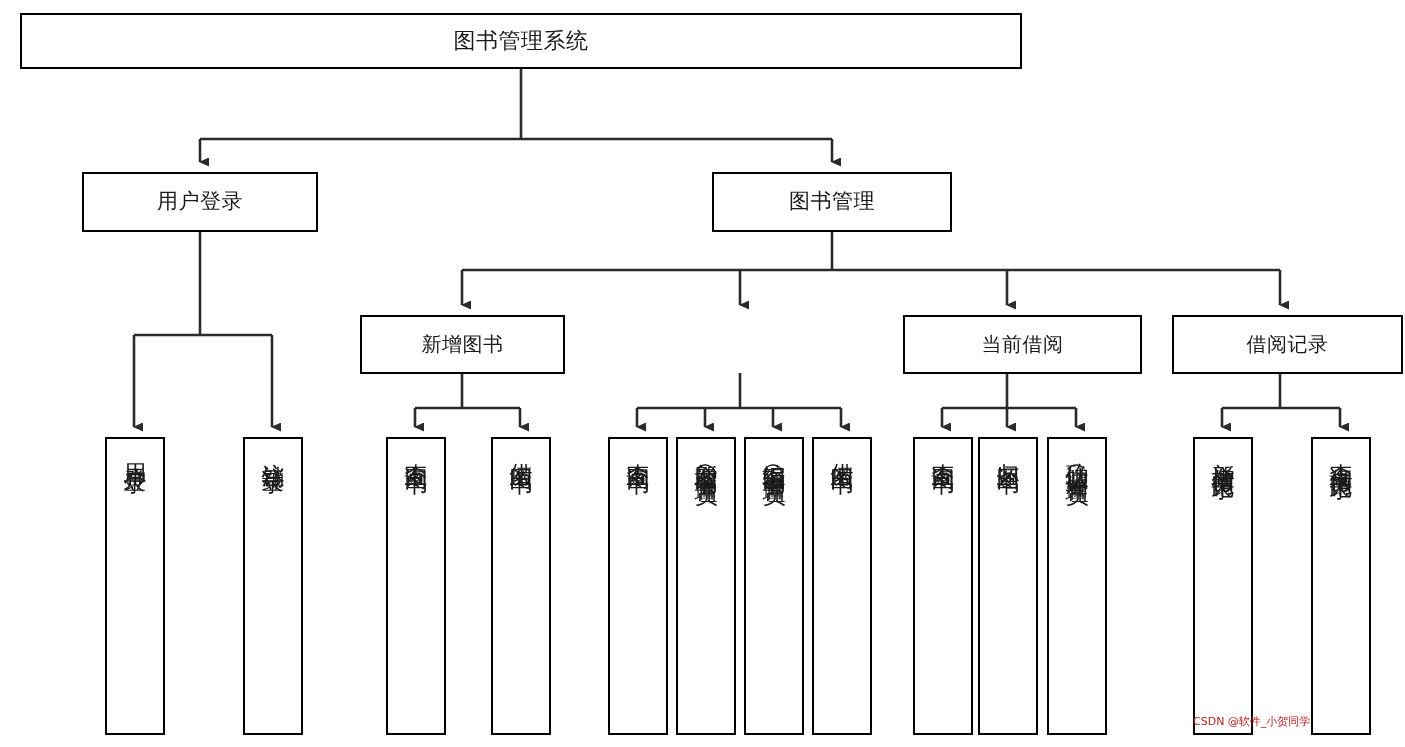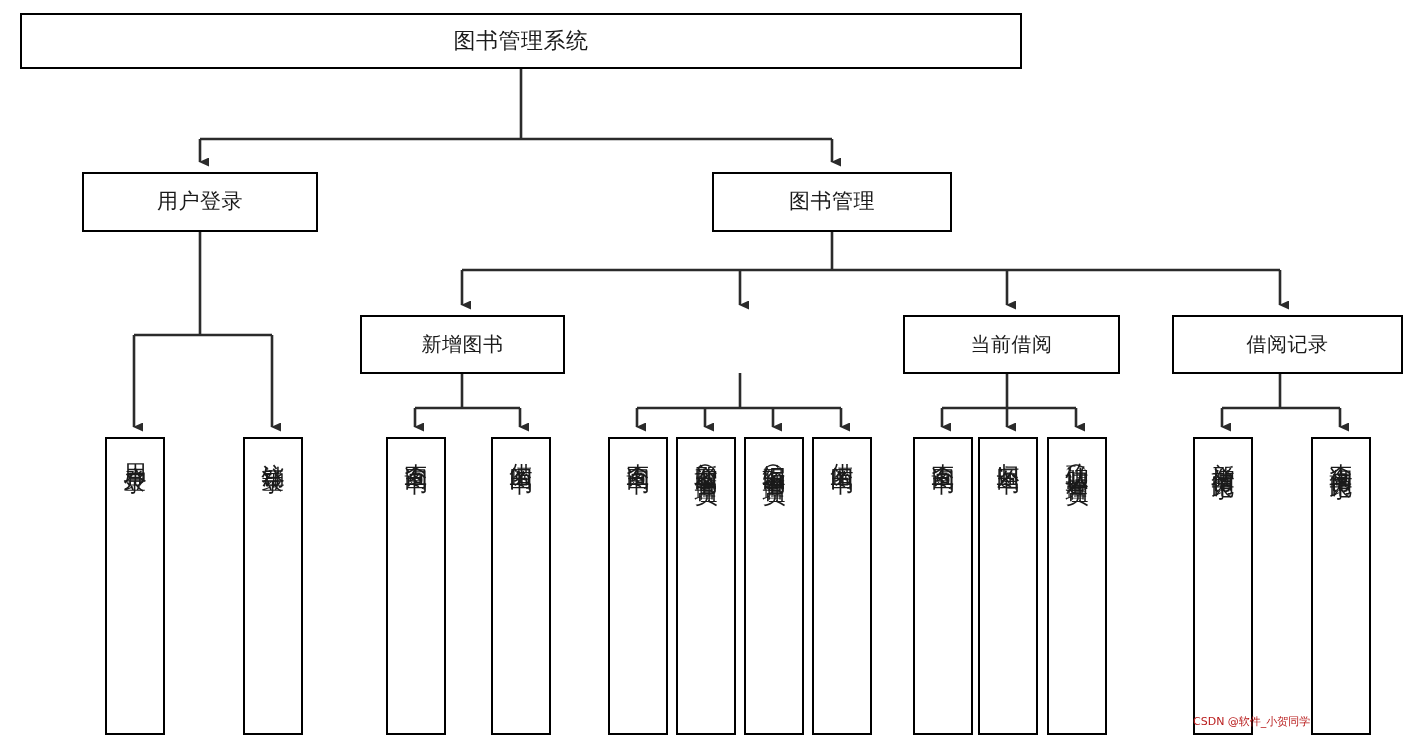--- a/index.html
+++ b/index.html
@@ -154,21 +154,21 @@
   <div class="node level1" style="left:82px; top:172px; width:236px;">
     <span class="node-label">用户登录</span>
   </div>
   <div class="node level1" style="left:712px; top:172px; width:240px;">
     <span class="node-label">图书管理</span>
   </div>
 
   <div class="node level2" style="left:360px; top:315px; width:205px;">
     <span class="node-label">新增图书</span>
   </div>
-  <div class="node level2" style="left:903px; top:315px; width:217px;">
+  <div class="node level2" style="left:903px; top:315px; width:239px;">
     <span class="node-label">当前借阅</span>
   </div>
   <div class="node level2" style="left:1172px; top:315px; width:231px;">
     <span class="node-label">借阅记录</span>
   </div>
 
   <div class="node leaf" style="left:105px; width:60px;">
     <span class="node-label">用户登录</span>
   </div>
   <div class="node leaf" style="left:243px; width:60px;">

